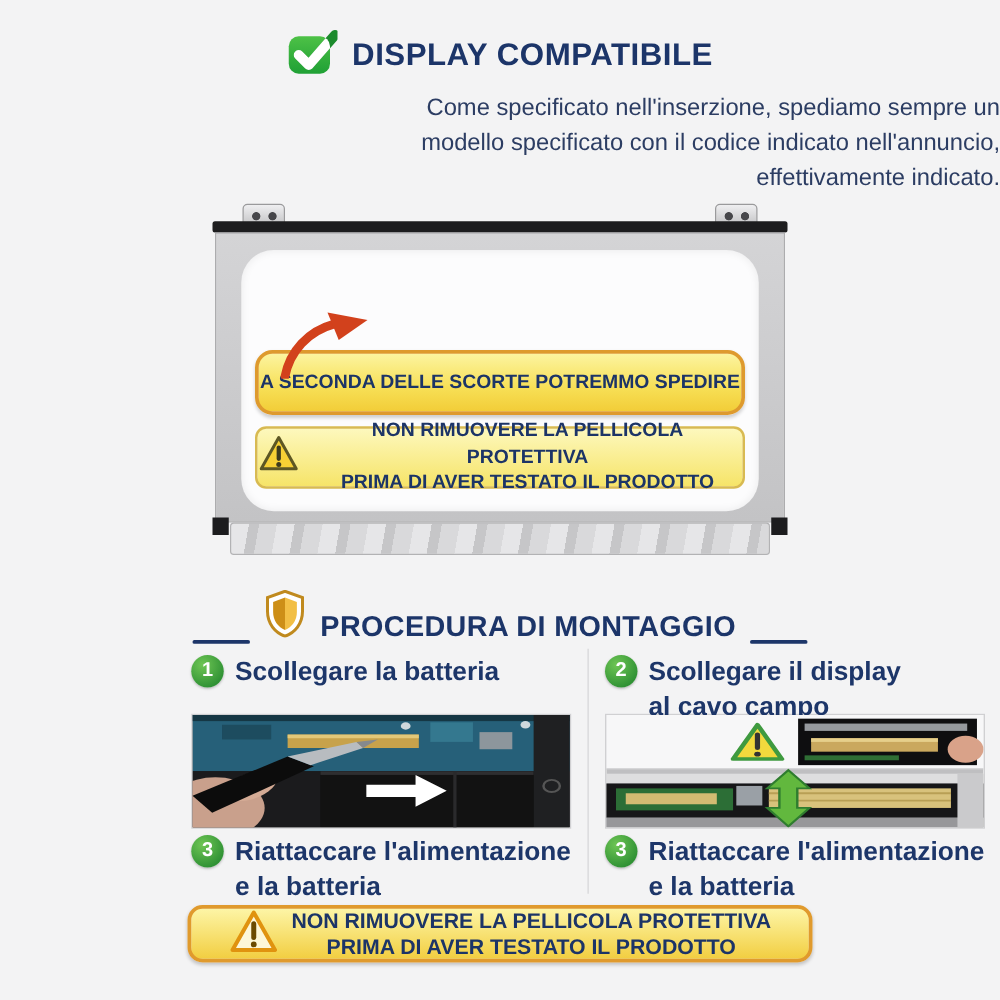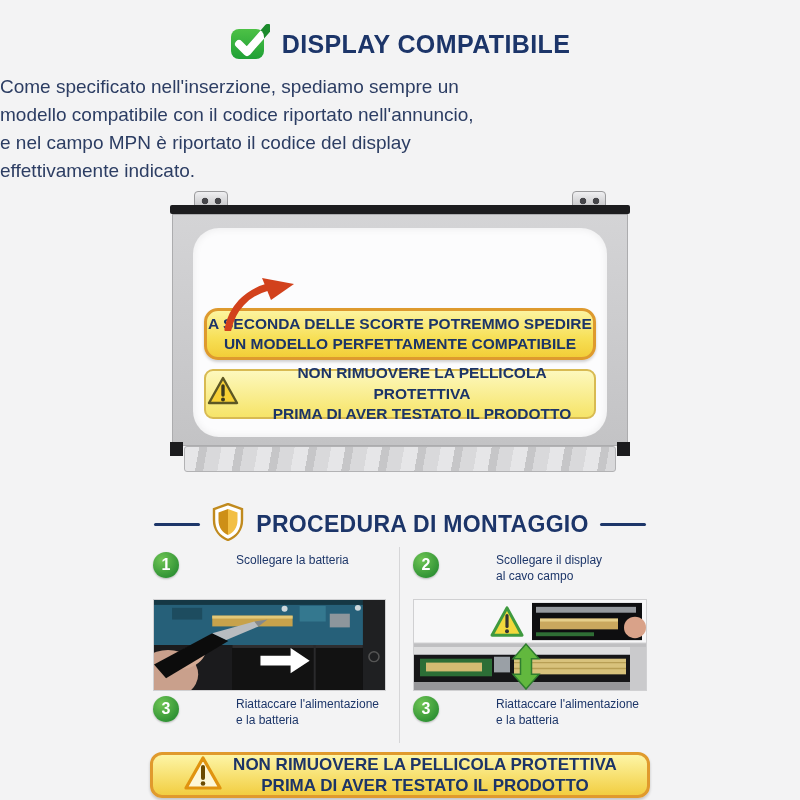--- a/index.html
+++ b/index.html
@@ -6,21 +6,21 @@
   body {
     width:800px; height:800px; overflow:hidden;
     background:#f3f3f4;
     font-family:"Liberation Sans", sans-serif;
     color:#1c3569;
   }
   
   .hdr { margin-top:24px; display:flex; justify-content:center; align-items:center; gap:12px; height:40px; }
   .hdr-title { font-size:25px; font-weight:bold; color:#1c3569; letter-spacing:.4px; }
   
-  .intro { margin-top:9px; text-align:left; font-size:19px; color:#2c3d63; }
+  .intro { margin-top:9px; text-align:right; font-size:19px; color:#2c3d63; }
   .intro div { line-height:28px; white-space:nowrap; }
   
   .panel-wrap { position:relative; width:460px; height:292px; margin:6px auto 0; }
   .bracket { position:absolute; top:0; width:34px; height:22px; border:1px solid #9a9a9c; border-radius:4px 4px 0 0;
     background-image:
       radial-gradient(circle at 10px 9px, #46464a 3px, transparent 3.6px),
       radial-gradient(circle at 23px 9px, #46464a 3px, transparent 3.6px),
       linear-gradient(#efeff1,#b9b9bb);
   }
   .bracket.left { left:24px; } .bracket.right { right:24px; }
@@ -39,33 +39,33 @@
     justify-content:center; align-items:center; text-align:center; z-index:2;
     font-weight:bold; line-height:1.32; }
   .banner-stock { top:117px; height:52px; border-radius:14px; border:3px solid #de9a2e;
     background:linear-gradient(180deg,#fcf4a0 0%,#f7df55 60%,#f2cd38 100%);
     box-shadow:0 2px 3px rgba(0,0,0,.18); font-size:15.5px; color:#1c3467; }
   .banner-film { top:178px; height:50px; border-radius:9px; border:2px solid #d8ba52;
     background:linear-gradient(180deg,#fdf8bd,#f6e468);
     flex-direction:row; gap:10px; font-size:15.5px; color:#1c3467; }
   .banner-film .txt { display:flex; flex-direction:column; }
   
-  .proc-hdr { margin-top:22px; display:flex; justify-content:center; align-items:center; gap:11px; height:38px; }
+  .proc-hdr { margin-top:22px; display:flex; justify-content:center; align-items:flex-end; gap:11px; height:38px; }
   .rule { width:46px; height:3px; background:#1d3669; border-radius:2px; }
   .proc-title { font-size:23px; font-weight:bold; color:#1c3569; letter-spacing:.3px; }
   .steps { width:494px; margin:4px auto 0; display:grid; grid-template-columns:1fr 1fr; }
   .col { padding:0 0 0 0; }
   .col.left { border-right:1px solid #d6d6d8; padding-right:13px; }
   .col.right { padding-left:13px; }
   .step-row { display:flex; gap:9px; align-items:flex-start; height:52px; padding-top:5px; }
   .step-num { flex:0 0 26px; width:26px; height:26px; border-radius:50%;
     background:radial-gradient(circle at 35% 30%,#6ec554,#2f9134 75%);
     color:#fff; font-weight:bold; font-size:16px; display:flex; align-items:center; justify-content:center;
     box-shadow:0 1px 2px rgba(0,0,0,.25); }
-  .step-text { font-size:12px; font-weight:normal; color:#1d3669; line-height:1.35;margin-left:48px; }
+  .step-text { font-size:21px; font-weight:bold; color:#1d3669; line-height:1.35; }
   .step-text div { white-space:nowrap; }
   .photo { width:100%; height:92px; border:1px solid #d0d0d2; background:#fff; }
   .photo svg { display:block; width:100%; height:100%; }
   
   .footer-banner { width:500px; height:46px; margin:9px auto 0; border-radius:12px;
     border:3px solid #e09a2d; background:linear-gradient(180deg,#fdf5a6,#f2ce41);
     box-shadow:0 2px 3px rgba(0,0,0,.2);
     display:flex; align-items:center; justify-content:center; gap:10px; }
   .footer-banner .txt { text-align:center; font-size:17px; font-weight:bold; color:#1c3467; line-height:1.25; }
   .footer-banner .txt div { white-space:nowrap; }
@@ -88,22 +88,21 @@
       <rect x="1" y="5" width="33" height="30" rx="8" fill="url(#gchk)"></rect>
       <path d="M9 20 L17 28 L38 4" fill="none" stroke="#1b8a2c" stroke-width="8" stroke-linecap="round" stroke-linejoin="round"></path>
       <path d="M9 20 L17 28 L38 4" fill="none" stroke="#ffffff" stroke-width="8" stroke-linecap="round" stroke-linejoin="round" clip-path="url(#chkclip)"></path>
     </svg>
   </span>
   <span class="hdr-title">DISPLAY COMPATIBILE</span>
 </div>
 
 <div class="intro">
   <div>Come specificato nell'inserzione, spediamo sempre un</div>
-  <div>modello compatibile con il codice riportato nell'annuncio,</div>
-  <div>e nel campo MPN è riportato il codice del display</div>
+  <div>modello specificato con il codice indicato nell'annuncio,</div>
   <div>effettivamente indicato.</div>
 </div>
 
 <div class="panel-wrap">
   <div class="bracket left"></div>
   <div class="bracket right"></div>
   <div class="top-strip"></div>
   <div class="panel-body">
     <div class="screen"></div>
   </div>
@@ -113,21 +112,20 @@
 
   <span class="red-arrow">
     <svg width="78" height="54" viewBox="0 0 78 54">
       <path d="M8 52 C 12 32, 26 16, 48 10" fill="none" stroke="#d2411c" stroke-width="7" stroke-linecap="round"></path>
       <polygon points="42,1 74,7 51,23" fill="#d2411c"></polygon>
     </svg>
   </span>
 
   <div class="banner banner-stock">
     <div>A SECONDA DELLE SCORTE POTREMMO SPEDIRE</div>
-    <div>UN MODELLO PERFETTAMENTE COMPATIBILE</div>
   </div>
 
   <div class="banner banner-film">
     <span>
       <svg width="34" height="32" viewBox="0 0 34 32">
         <path d="M17 3 L31 28 H3 Z" fill="#f7d035" stroke="#5d5724" stroke-width="2.4" stroke-linejoin="round"></path>
         <line x1="17" y1="11" x2="17" y2="20" stroke="#3d3a1e" stroke-width="3.4" stroke-linecap="round"></line>
         <circle cx="17" cy="24.5" r="2" fill="#3d3a1e"></circle>
       </svg>
     </span>

